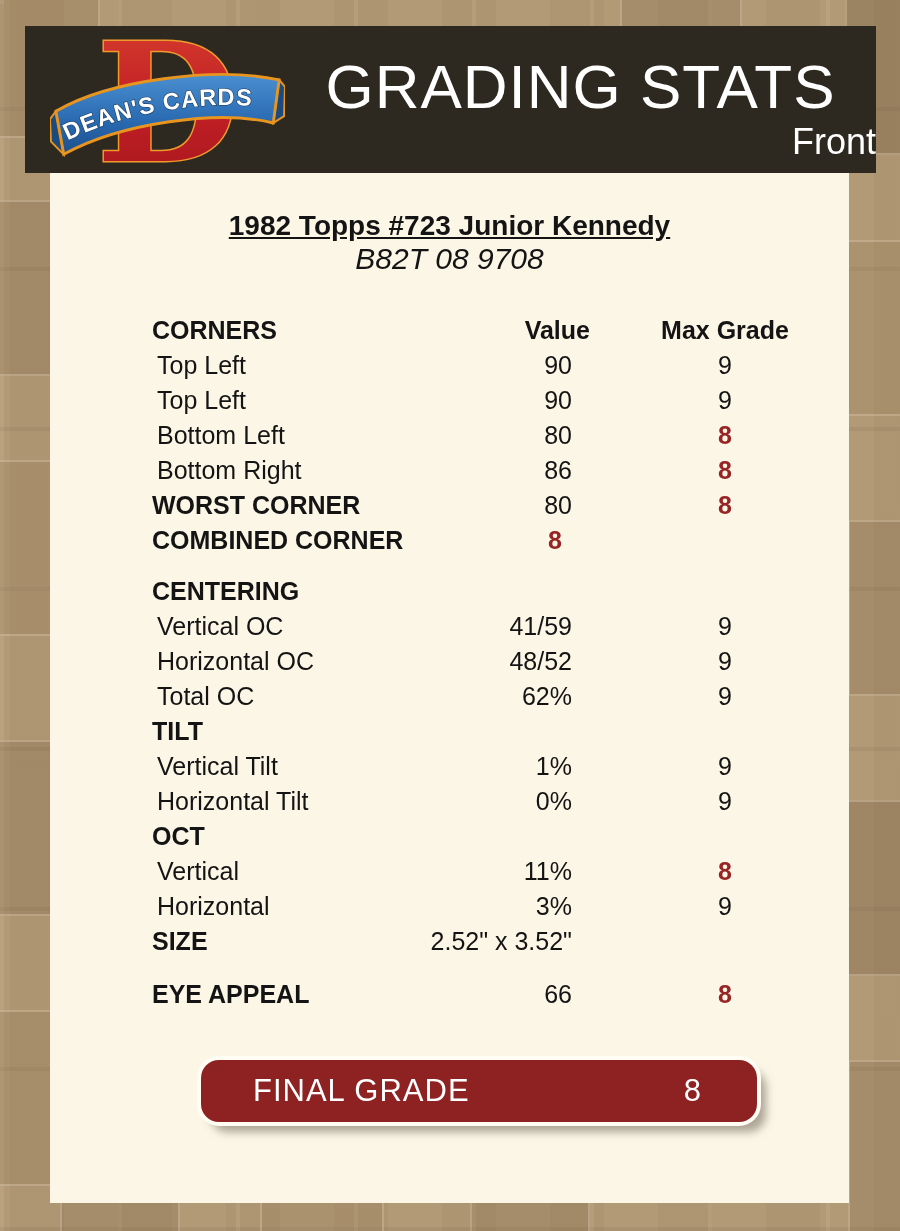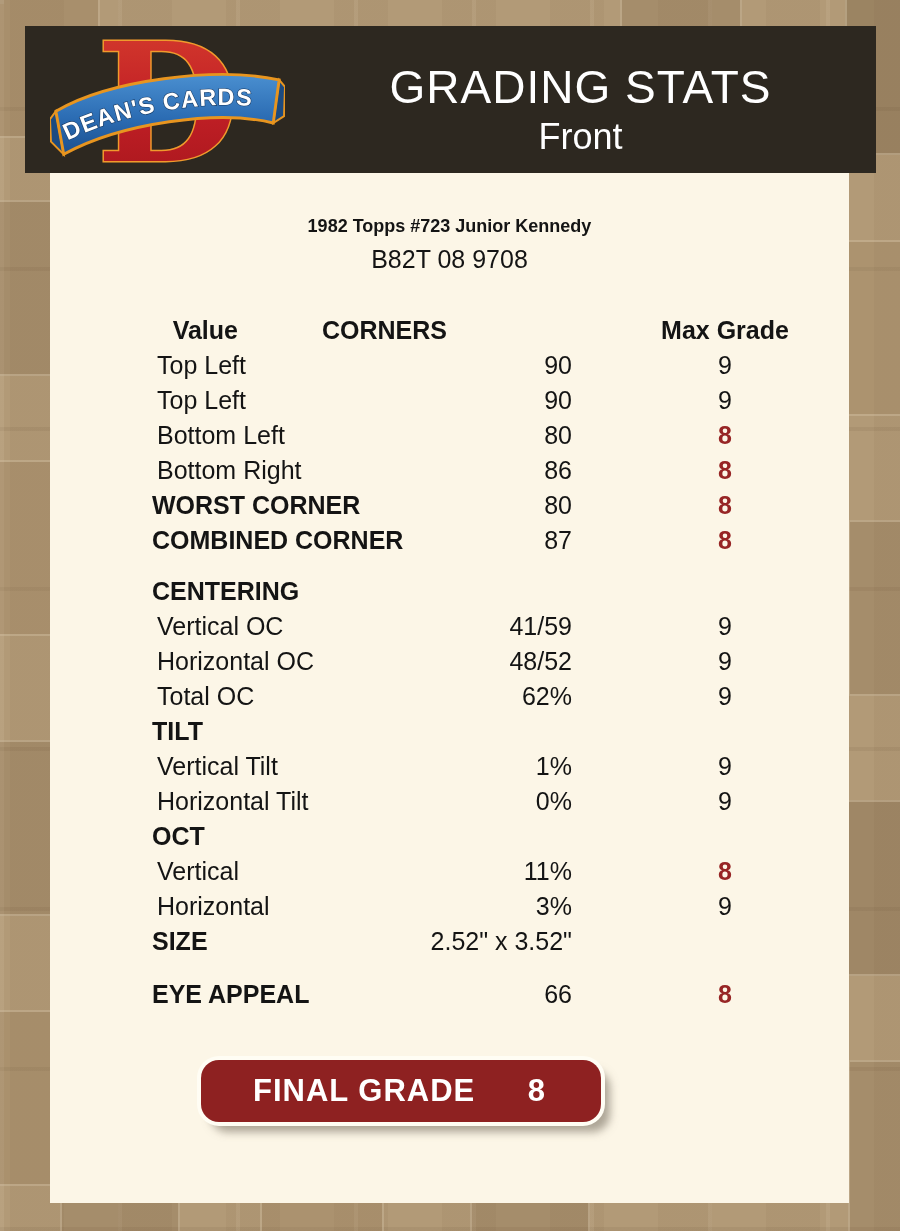--- a/index.html
+++ b/index.html
@@ -49,60 +49,60 @@
   .bg-card:nth-child(15){left:470px;top:1190px;width:120px;height:170px;}
   .bg-card:nth-child(16){left:680px;top:1198px;width:124px;height:170px;background:rgba(104,80,52,0.22);}
 
   
   .header-bar{
     position:absolute;left:25px;top:26px;width:851px;height:147px;
     background:var(--header-bg);
   }
   .logo{position:absolute;left:25px;top:3px;width:235px;height:141px;}
   .header-titles{position:absolute;left:260px;top:0;right:0;text-align:center;color:#fff;}
-  .grading-title{font-size:46px;line-height:56px;margin-top:33px;letter-spacing:1px;}
-  .front-subtitle{font-size:36px;line-height:44px;}
+  .grading-title{font-size:62px;line-height:56px;margin-top:33px;letter-spacing:1px;}
+  .front-subtitle{font-size:36px;line-height:44px;margin-top:5px;text-align:right;}
 
   
   .panel{
     position:absolute;left:50px;top:173px;width:799px;height:1030px;
     background:var(--panel-bg);
   }
   .card-title{
     position:absolute;top:37px;left:0;width:100%;
-    text-align:center;font-size:18px;font-weight:bold;line-height:32px;
+    text-align:center;font-size:28px;font-weight:bold;line-height:32px;text-decoration:underline;
   }
   .card-serial{
     position:absolute;top:71px;left:0;width:100%;
-    text-align:center;font-size:25px;line-height:30px;
+    text-align:center;font-size:30px;line-height:30px;font-style:italic;
   }
 
   
   .stats{position:absolute;top:140px;left:0;width:100%;}
   .row{display:flex;align-items:center;height:35px;font-size:25px;}
   .cell{white-space:nowrap;}
   .cell.label{width:352px;padding-left:107px;}
   .row.sec .cell.label{padding-left:102px;font-weight:bold;}
   .cell.value{width:170px;text-align:right;}
   .cell.max{width:140px;margin-left:83px;text-align:center;}
   .row.head .cell{font-weight:bold;}
   .row.head .cell.value{transform:translateX(18px);}
   .row.redmax .cell.max{color:var(--grade-red);font-weight:bold;}
   .spacer16{height:16px;}
   .spacer18{height:18px;}
 
   
   .final-grade{
-    position:absolute;left:151px;top:887px;width:400px;height:62px;
+    position:absolute;left:151px;top:887px;width:556px;height:62px;
     background:var(--button-red);
     border-radius:18px;
     box-shadow:0 0 0 4px #fffdf4, 9px 10px 9px rgba(108,99,84,0.55);
     display:flex;align-items:center;justify-content:space-between;
     padding:0 55px 0 52px;
-    color:#fff;font-weight:bold;font-size:31px;letter-spacing:1px;
+    color:#fff;font-weight:normal;font-size:31px;letter-spacing:1px;
   }
 </style>
 </head>
 <body>
 
 <div class="bg">
   <div class="bg-card"></div>
   <div class="bg-card"></div>
   <div class="bg-card"></div>
   <div class="bg-card"></div>
@@ -149,22 +149,22 @@
     <div class="front-subtitle">Front</div>
   </div>
 </div>
 
 <div class="panel">
   <div class="card-title">1982 Topps #723 Junior Kennedy</div>
   <div class="card-serial">B82T 08 9708</div>
 
   <div class="stats">
     <div class="row head sec">
+      <div class="cell label">CORNERS</div>
       <div class="cell value">Value</div>
-      <div class="cell label">CORNERS</div>
       <div class="cell max">Max Grade</div>
     </div>
     <div class="row">
       <div class="cell label">Top Left</div>
       <div class="cell value">90</div>
       <div class="cell max">9</div>
     </div>
     <div class="row">
       <div class="cell label">Top Left</div>
       <div class="cell value">90</div>
@@ -180,21 +180,20 @@
       <div class="cell value">86</div>
       <div class="cell max">8</div>
     </div>
     <div class="row sec redmax">
       <div class="cell label">WORST CORNER</div>
       <div class="cell value">80</div>
       <div class="cell max">8</div>
     </div>
     <div class="row sec redmax">
       <div class="cell label">COMBINED CORNER</div>
-      <div class="cell value">87</div>
       <div class="cell max">8</div>
     </div>
 
     <div class="spacer16"></div>
 
     <div class="row sec">
       <div class="cell label">CENTERING</div>
       <div class="cell value"></div>
       <div class="cell max"></div>
     </div>

